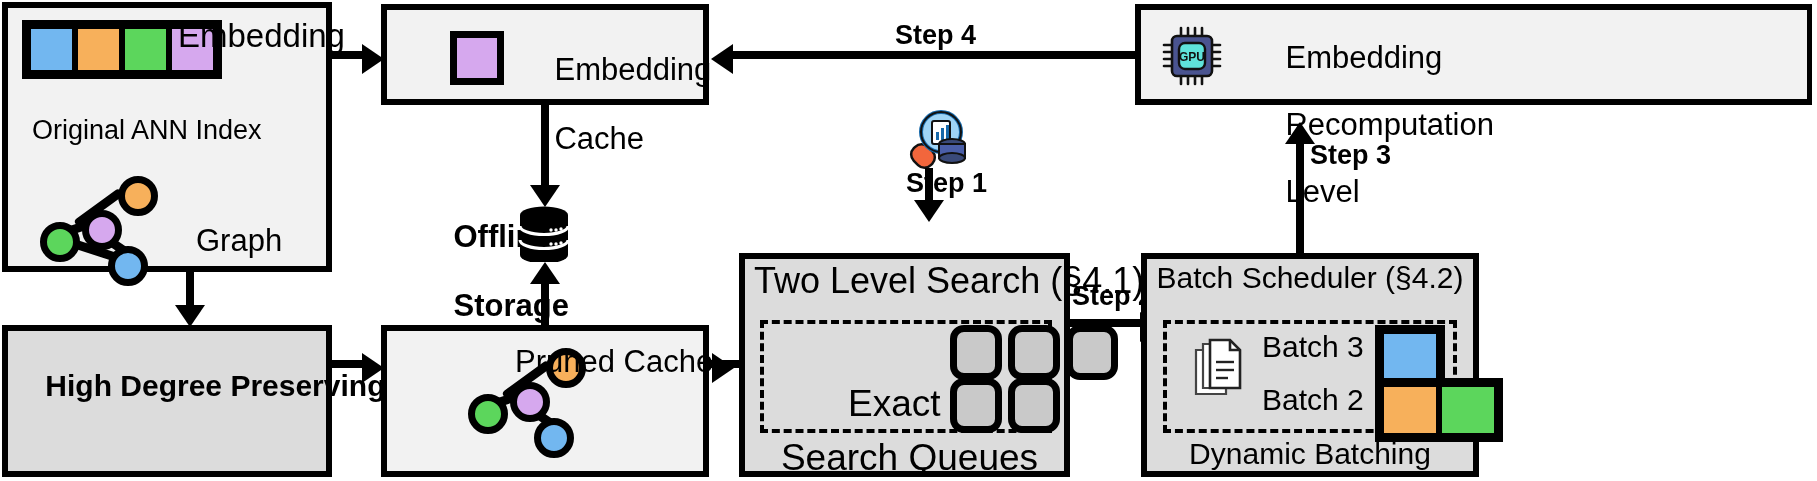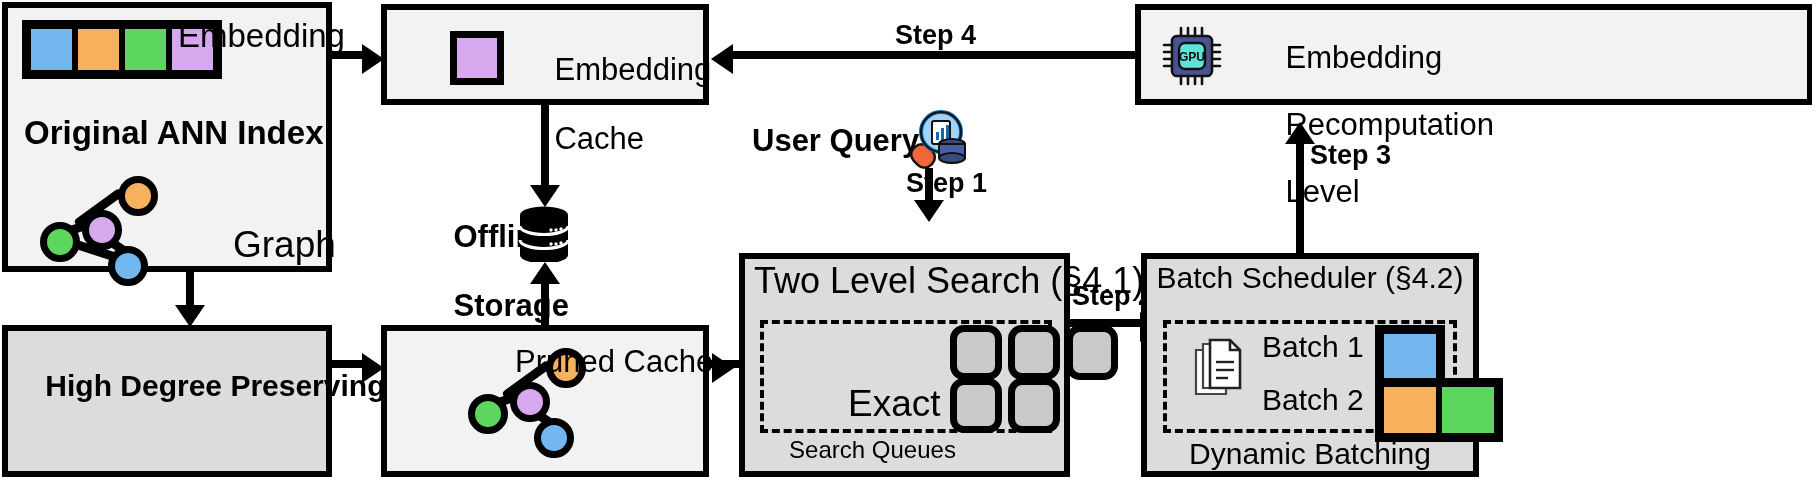--- a/index.html
+++ b/index.html
@@ -56,34 +56,34 @@
 
   <div class="chipstrip" style="left:22px;top:20px;">
     <div class="chip" style="background:#72b7f0;"></div>
     <div class="chip" style="background:#f7b05b;"></div>
     <div class="chip" style="background:#5cd65c;"></div>
     <div class="chip" style="background:#d6a8ee;"></div>
   </div>
 
   <div class="lbl" style="left:178px;top:18px;font-size:33px;">Embedding</div>
 
-  <div class="lbl" style="left:24px;top:115px;font-size:33px;font-weight:bold;">Original ANN Index</div>
+  <div class="lbl" style="left:32px;top:115px;font-size:27px;font-weight:normal;">Original ANN Index</div>
 
   <div class="graph" style="left:40px;top:168px;width:140px;height:95px;">
     <div class="edge" style="left:36px;top:52px;width:56px;transform:rotate(-36deg);"></div>
     <div class="edge" style="left:18px;top:62px;width:42px;transform:rotate(-18deg);"></div>
     <div class="edge" style="left:60px;top:62px;width:46px;transform:rotate(34deg);"></div>
     <div class="edge" style="left:18px;top:66px;width:76px;transform:rotate(18deg);"></div>
     <div class="node" style="left:78px;top:8px;width:40px;height:40px;background:#f7b05b;"></div>
     <div class="node" style="left:42px;top:42px;width:40px;height:40px;background:#d6a8ee;"></div>
     <div class="node" style="left:0px;top:54px;width:40px;height:40px;background:#5cd65c;"></div>
     <div class="node" style="left:68px;top:78px;width:40px;height:40px;background:#72b7f0;"></div>
   </div>
 
-  <div class="lbl" style="left:196px;top:224px;font-size:37px;margin-left:37px;">Graph</div>
+  <div class="lbl" style="left:196px;top:224px;font-size:31px;">Graph</div>
 
   <div class="ln" style="left:186px;top:272px;width:8px;height:38px;"></div>
   <div class="ah down" style="left:175px;top:305px;"></div>
 
   <div class="box shaded" style="left:2px;top:325px;width:330px;height:152px;">
   </div>
   <div class="lbl" style="left:12px;top:335px;width:310px;text-align:center;font-size:30px;font-weight:bold;">
     <span>High Degree Preserving</span><br>
   </div>
 
@@ -135,21 +135,20 @@
     <div class="node" style="left:78px;top:6px;width:40px;height:40px;background:#f7b05b;"></div>
     <div class="node" style="left:42px;top:40px;width:40px;height:40px;background:#d6a8ee;"></div>
     <div class="node" style="left:0px;top:52px;width:40px;height:40px;background:#5cd65c;"></div>
     <div class="node" style="left:66px;top:76px;width:40px;height:40px;background:#72b7f0;"></div>
   </div>
   <div class="lbl" style="left:515px;top:345px;font-size:31px;">Pruned Cache</div>
 
   <div class="ln" style="left:709px;top:360px;width:30px;height:8px;"></div>
   <div class="ah right" style="left:712px;top:353px;"></div>
 
-  <div class="lbl" style="left:752px;top:124px;font-size:31px;font-weight:bold;">User Query</div>
 
   <svg class="queryicon" style="left:905px;top:108px;" width="62" height="62" viewBox="0 0 62 62">
     <rect x="8" y="36" width="20" height="24" rx="9" transform="rotate(-45 18 48)" fill="#f2663c" stroke="#111" stroke-width="2.5"></rect>
     <circle cx="36" cy="24" r="20" fill="#9fd4f5" stroke="#1769aa" stroke-width="4"></circle>
     <circle cx="36" cy="24" r="20" fill="none" stroke="#111" stroke-width="2"></circle>
     <rect x="27" y="13" width="18" height="23" rx="2" fill="#fff" stroke="#111" stroke-width="2"></rect>
     <rect x="31" y="24" width="3" height="8" fill="#1769aa"></rect>
     <rect x="36" y="20" width="3" height="12" fill="#1769aa"></rect>
     <rect x="41" y="17" width="3" height="15" fill="#1769aa"></rect>
     <ellipse cx="47" cy="36" rx="13" ry="5" fill="#3a4a7a" stroke="#111" stroke-width="2"></ellipse>
@@ -173,21 +172,21 @@
     <div class="slot"></div>
     <div class="slot"></div>
   </div>
 
   <div class="lbl" style="left:848px;top:383px;font-size:37px;">Exact</div>
   <div class="slotrow" style="left:950px;top:378px;">
     <div class="slot"></div>
     <div class="slot"></div>
   </div>
 
-  <div class="lbl" style="left:720px;top:437px;width:305px;text-align:center;font-size:24px;">Search Queues</div>
+  <div class="lbl" style="left:757px;top:437px;width:305px;text-align:center;font-size:37px;">Search Queues</div>
 
   <div class="steplbl" style="left:1072px;top:281px;">Step 2</div>
   <div class="ln" style="left:1070px;top:319px;width:88px;height:8px;"></div>
   <div class="ah right" style="left:1140px;top:312px;"></div>
 
   <div class="box shaded" style="left:1141px;top:253px;width:338px;height:224px;">
   </div>
   <div class="lbl" style="left:1151px;top:261px;width:318px;text-align:center;font-size:30px;">Batch Scheduler (§4.2)</div>
 
   <div class="dashbox" style="left:1163px;top:320px;width:294px;height:113px;"></div>
@@ -195,21 +194,21 @@
   <svg class="docicon" style="left:1192px;top:338px;" width="52" height="62" viewBox="0 0 52 62">
     <path d="M4 12 h20 l10 10 v34 h-30 z" fill="#fff" stroke="#444" stroke-width="2.2"></path>
     <path d="M11 6 h20 l10 10 v34 h-30 z" fill="#fff" stroke="#444" stroke-width="2.2"></path>
     <path d="M18 2 h20 l10 10 v38 h-30 z" fill="#fff" stroke="#222" stroke-width="2.6"></path>
     <path d="M38 2 v10 h10" fill="none" stroke="#222" stroke-width="2.6"></path>
     <line x1="24" y1="24" x2="42" y2="24" stroke="#222" stroke-width="2.4"></line>
     <line x1="24" y1="32" x2="42" y2="32" stroke="#222" stroke-width="2.4"></line>
     <line x1="24" y1="40" x2="36" y2="40" stroke="#222" stroke-width="2.4"></line>
   </svg>
 
-  <div class="lbl" style="left:1262px;top:330px;font-size:30px;">Batch 1</div>
+  <div class="lbl" style="left:1262px;top:330px;font-size:30px;">Batch 3</div>
   <div class="batchchiprow" style="left:1375px;top:325px;">
     <div class="bchip" style="background:#72b7f0;"></div>
   </div>
 
   <div class="lbl" style="left:1262px;top:383px;font-size:30px;">Batch 2</div>
   <div class="batchchiprow" style="left:1375px;top:378px;">
     <div class="bchip" style="background:#f7b05b;"></div>
     <div class="bchip" style="background:#5cd65c;"></div>
   </div>
 

